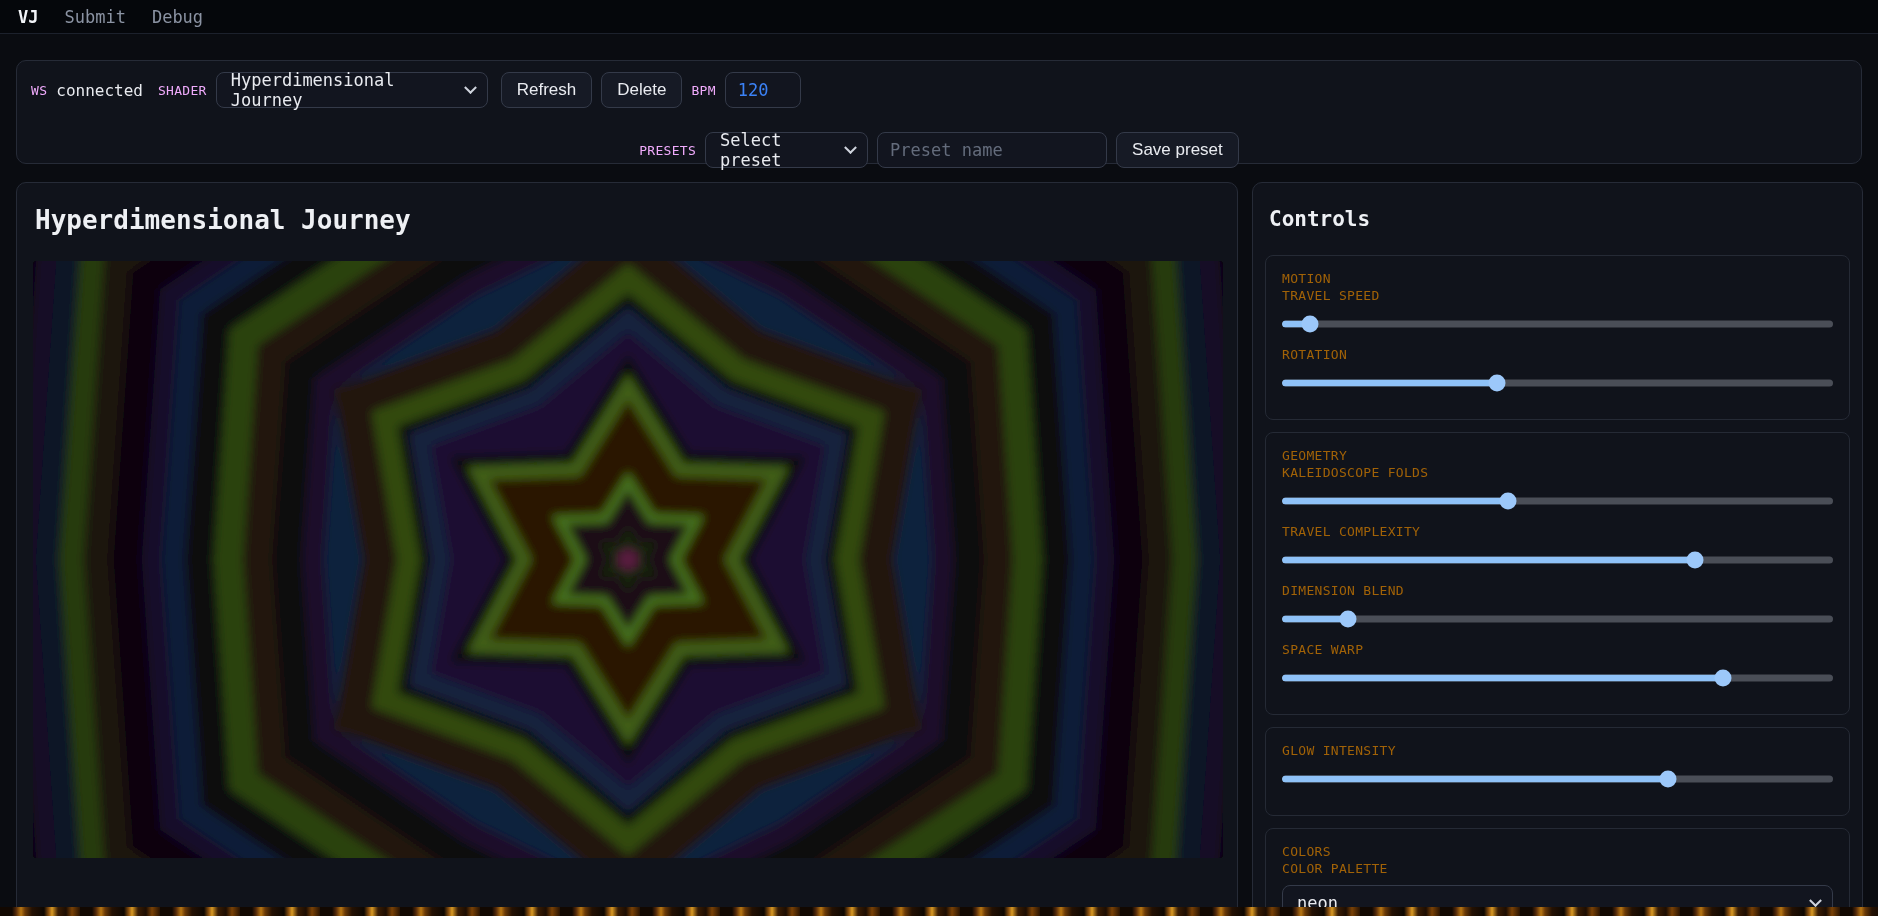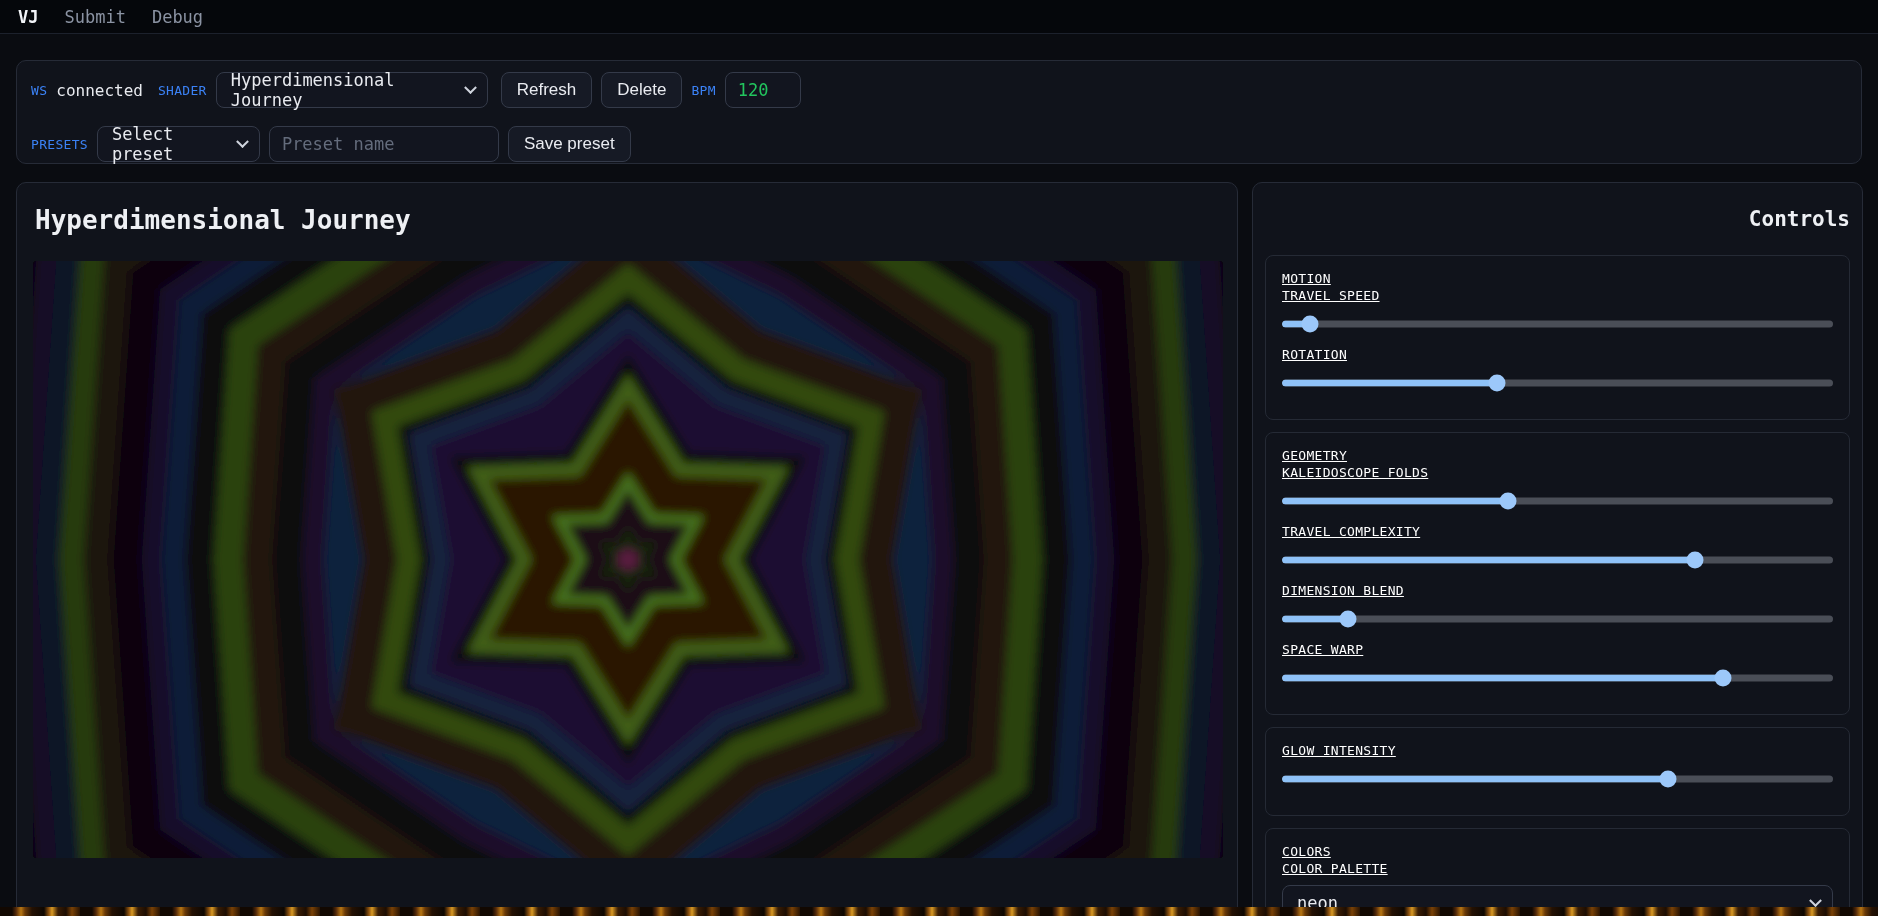--- a/index.html
+++ b/index.html
@@ -19,56 +19,56 @@
   .nav .brand{ font-weight:bold; font-size:17px; color:#f2f4f8; cursor:pointer; }
   .nav .navlink{ font-size:17px; color:#8b93a3; cursor:pointer; }
   
   .panel{
     position:absolute; background:#10131b;
     border:1px solid #262b37; border-radius:10px;
   }
   
   .toolbar{ left:16px; top:60px; width:1846px; height:104px; padding:11px 14px; }
   .tb-row{ display:flex; align-items:center; height:36px; gap:9px; }
-  .tb-row + .tb-row{ margin-top:18px; }
-  .lbl{ font-size:13px; color:#3b82f6; letter-spacing:0.3px; }
+  .tb-row + .tb-row{ margin-top:24px;justify-content:center; }
+  .lbl{ font-size:13px; color:#f0abfc; letter-spacing:0.3px; }
   .val{ font-size:16px; color:#e9ebf0; }
   .control{
     height:36px; background:#12151f; border:1px solid #343a49; border-radius:8px;
     display:flex; align-items:center; font-size:17px; color:#e9ebf0; cursor:pointer;
   }
   .select{ justify-content:space-between; padding:0 12px 0 14px; gap:12px; }
   .btn{ padding:7px 15px; background:#161a25; justify-content:center; }
   .tinput{
     height:36px; background:#12151f; border:1px solid #343a49; border-radius:8px;
-    font-family:"DejaVu Sans Mono", monospace; font-size:17px; color:#22c55e;
+    font-family:"DejaVu Sans Mono", monospace; font-size:17px; color:#3b82f6;
     padding:0 12px; outline:none;
   }
   .tinput::placeholder{ color:#646c7c; }
   .chev{
     width:9px; height:9px; border-right:2px solid #cfd4dd; border-bottom:2px solid #cfd4dd;
     transform:rotate(45deg) translate(-2px,-2px); flex:0 0 auto;
   }
   
   .main{ left:16px; top:182px; width:1222px; height:740px; padding:14px 16px; }
   .main-title{ font-size:26px; font-weight:bold; color:#eef0f4; margin:8px 0 0 2px; }
   .shader-canvas{
     margin-top:26px; width:1190px; height:597px; background:#040404;
     border-radius:4px; overflow:hidden; position:relative;
   }
   .shader-canvas svg{ width:100%; height:100%; display:block; }
   
   .sidebar{ left:1252px; top:182px; width:611px; height:740px; padding:14px 12px; }
-  .sb-title{ font-size:21px; font-weight:bold; color:#eef0f4; margin:10px 0 24px 4px;text-align:right; }
+  .sb-title{ font-size:21px; font-weight:bold; color:#eef0f4; margin:10px 0 24px 4px; }
   .group{
     background:#10131b; border:1px solid #252a35; border-radius:8px;
     padding:14px 16px; margin-bottom:12px;
   }
   .grp-name, .ctl-label{
-    font-size:13px; color:#ffffff; letter-spacing:0.3px; line-height:17px;text-decoration:underline;
+    font-size:13px; color:#a16207; letter-spacing:0.3px; line-height:17px;
   }
   .slider{ position:relative; height:20px; margin:10px 0 12px; cursor:pointer; }
   .track{
     position:absolute; left:0; right:0; top:50%; transform:translateY(-50%);
     height:7px; border-radius:5px; background:#4a4e57; overflow:hidden;
   }
   .fill{ height:100%; width:0; background:#8fc2f8; border-radius:5px; }
   .thumb{
     position:absolute; top:50%; left:0; transform:translate(-50%,-50%);
     width:17px; height:17px; border-radius:50%; background:#9cc8fa;

